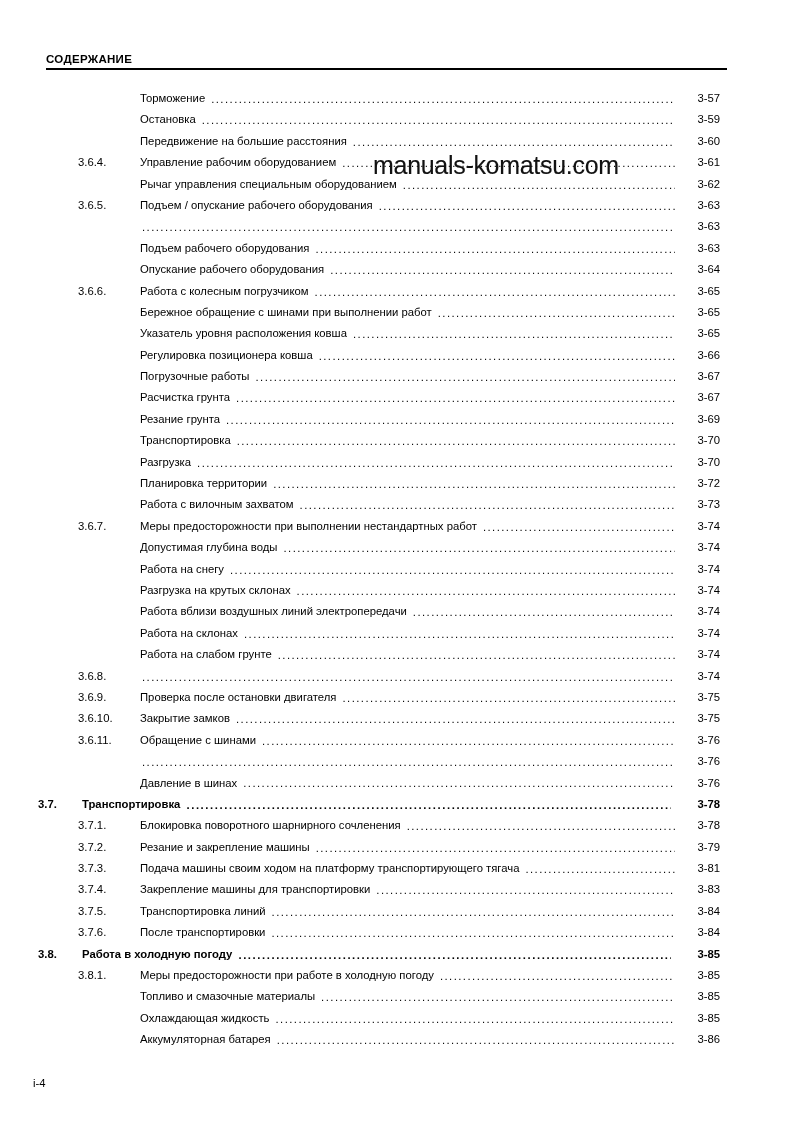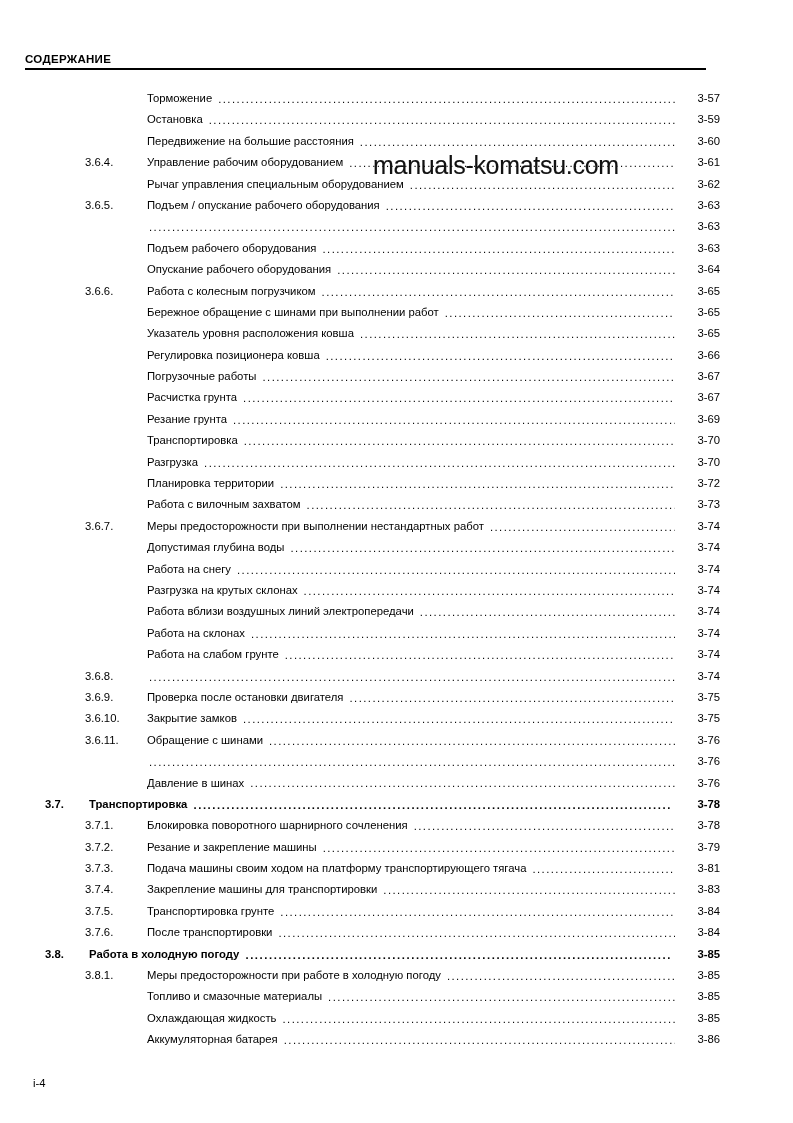--- a/index.html
+++ b/index.html
@@ -14,21 +14,21 @@
     background: #ffffff;
     font-family: "Liberation Sans", sans-serif;
     color: #000000;
     overflow: hidden;
     box-sizing: border-box;
   }
 
   
   .header {
     position: absolute;
-    left: 25px;
+    left: 46px;
     top: 52px;
     width: 680px;
   }
   .header-title {
     font-size: 11.5px;
     font-weight: bold;
     letter-spacing: 0.3px;
     line-height: 14px;
     color: #000;
   }
@@ -46,21 +46,20 @@
     width: 682px;
   }
 
   .toc-row {
     display: flex;
     align-items: baseline;
     height: 21.4px;
     font-size: 11.3px;
     line-height: 21.4px;
     white-space: nowrap;
-    margin-left: 7px;
   }
 
   .num {
     flex: 0 0 auto;
     text-align: left;
   }
 
   .label {
     flex: 0 0 auto;
     padding-right: 4px;
@@ -363,21 +362,21 @@
         <span class="pageno">3-81</span>
       </div>
       <div class="toc-row lvl2">
         <span class="num">3.7.4.</span>
         <span class="label">Закрепление машины для транспортировки</span>
         <span class="leader"></span>
         <span class="pageno">3-83</span>
       </div>
       <div class="toc-row lvl2">
         <span class="num">3.7.5.</span>
-        <span class="label">Транспортировка грунте</span>
+        <span class="label">Транспортировка линий</span>
         <span class="leader"></span>
         <span class="pageno">3-84</span>
       </div>
       <div class="toc-row lvl2">
         <span class="num">3.7.6.</span>
         <span class="label">После транспортировки</span>
         <span class="leader"></span>
         <span class="pageno">3-84</span>
       </div>
       <div class="toc-row lvl1">

